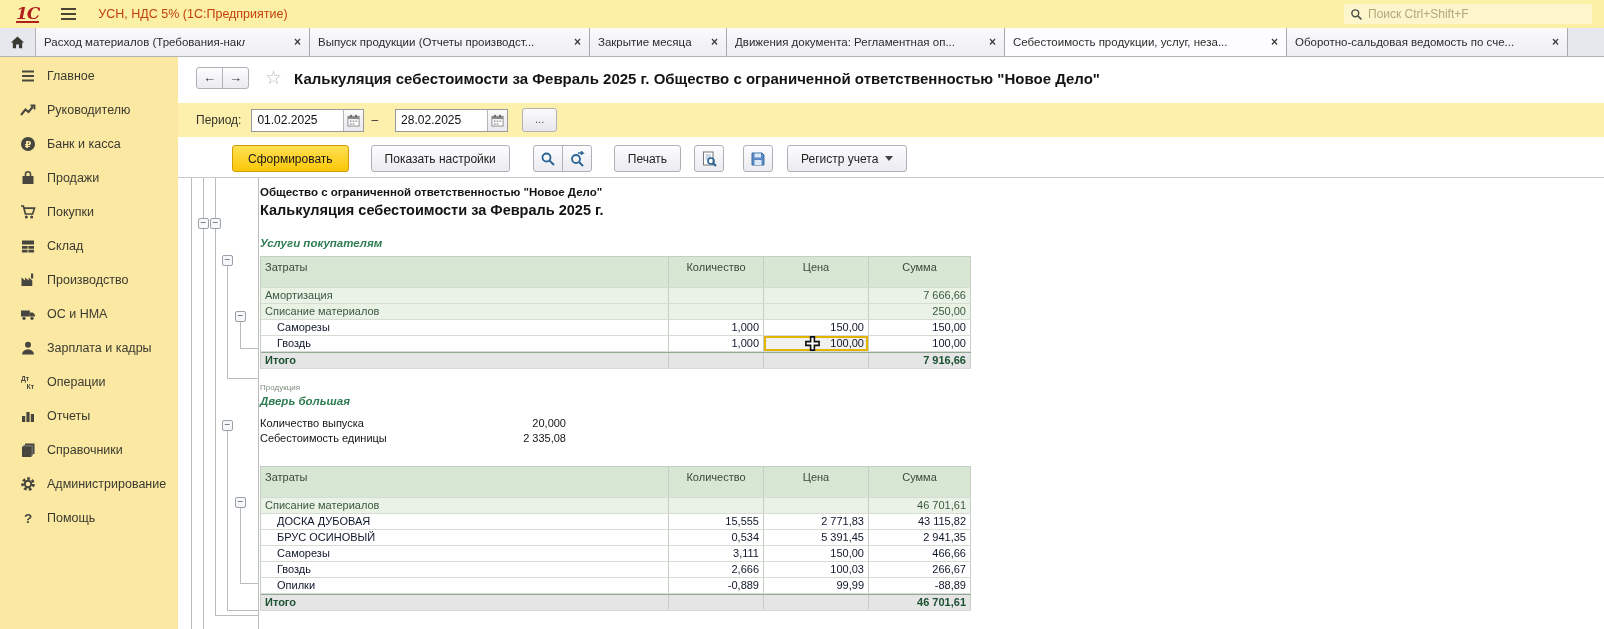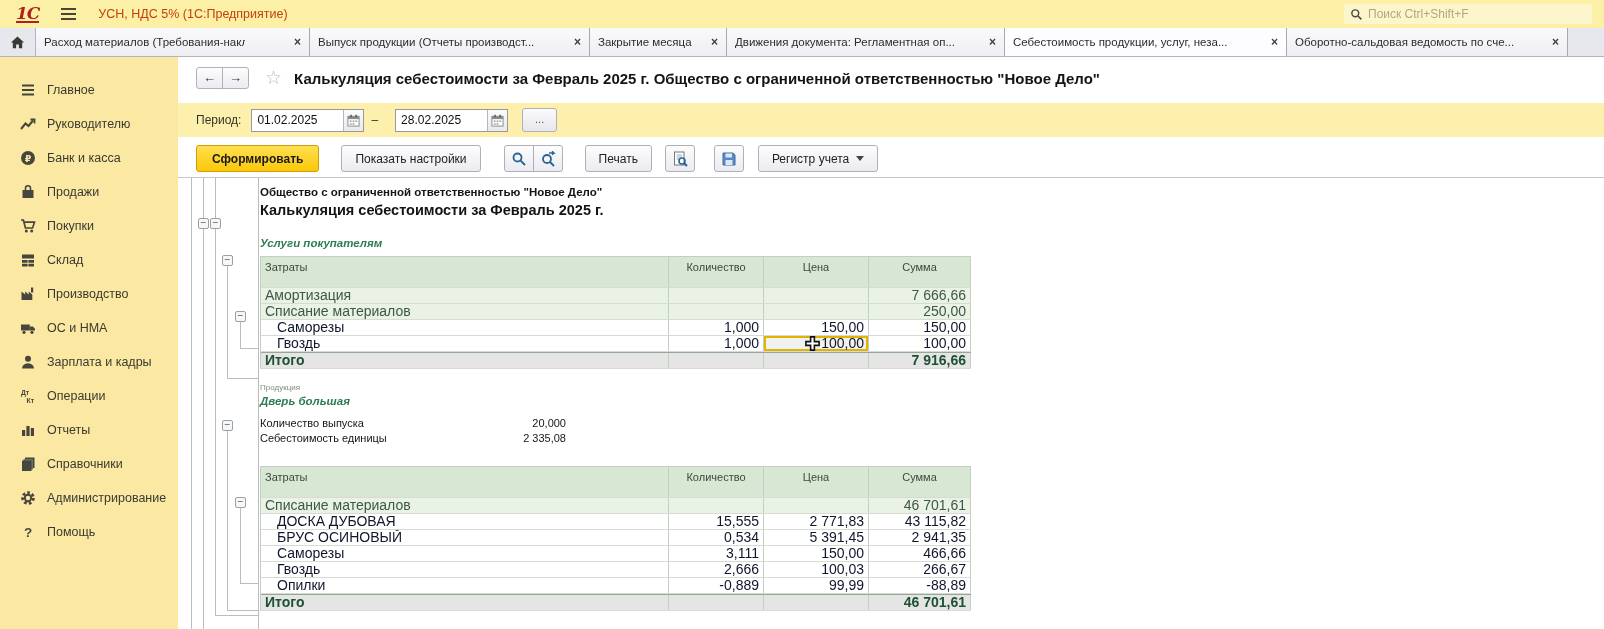--- a/index.html
+++ b/index.html
@@ -17,21 +17,21 @@
 
   
   #tabbar { height:29px; background:#e7e7ee; border-bottom:1px solid #b3b3bb; display:flex; align-items:stretch; }
   .tab-home { width:36px; display:flex; align-items:center; justify-content:center; border-right:1px solid #b3b3bb; }
   .tab { display:flex; align-items:center; padding:0 8px; border-right:1px solid #a8a8b0; background:linear-gradient(#fafafc,#eeeef3); font-size:11.5px; color:#2c2c2c; overflow:hidden; white-space:nowrap; }
   .tab.active { background:#fdfdff; }
   .tab .lbl { overflow:hidden; text-overflow:clip; flex:1; }
   .tab .x { margin-left:9px; color:#3e3e3e; font-size:12px; font-weight:bold; cursor:pointer; }
 
   
-  #sidebar { position:absolute; left:0; top:57px; width:178px; bottom:0; background:#fbe8a2; padding-top:16px; }
+  #sidebar { position:absolute; left:0; top:57px; width:178px; bottom:0; background:#fbe8a2; padding-top:2px; }
   .side-item { height:34px; display:flex; align-items:center; padding-left:19px; cursor:pointer; }
   .side-item .ic { width:17px; height:17px; display:inline-flex; align-items:center; justify-content:center; flex:none; }
   .side-item .ic svg { width:16px; height:16px; }
   .side-item .lb { margin-left:11px; font-size:12.5px; color:#3a3a30; }
 
   
   #main { position:absolute; left:178px; top:57px; right:0; bottom:0; background:#fff; }
   #title-row { position:absolute; top:10px; left:18px; right:10px; display:flex; align-items:center; }
   .navbtn { width:27px; height:22px; border:1px solid #b0b0b8; background:linear-gradient(#fdfdfe,#ebebf0); border-radius:3px; font-size:13px; color:#333; text-align:center; line-height:20px; cursor:pointer; }
   .navbtn + .navbtn { margin-left:-1px; border-top-left-radius:0; border-bottom-left-radius:0; }
@@ -42,21 +42,21 @@
   #period-row .plabel { font-size:12px; color:#33332b; }
   .date-input { margin-left:10px; width:113px; height:23px; border:1px solid #98989f; background:#fff; display:flex; align-items:center; }
   .date-input .val { flex:1; padding:0 5px; font-size:12px; color:#111; }
   .date-input .cal { width:20px; height:21px; border-left:1px solid #b5b5bc; background:linear-gradient(#fbfbfc,#e9e9ee); display:flex; align-items:center; justify-content:center; cursor:pointer; }
   .date-input .cal svg { width:13px; height:13px; }
   #period-dash { margin:0 7px; color:#333; }
   #period-more { margin-left:14px; width:35px; height:24px; border:1px solid #b0b0b8; border-radius:3px; background:linear-gradient(#fbfbfc,#e7e7ec); color:#555; font-size:11px; line-height:20px; text-align:center; cursor:pointer; }
 
   #toolbar-row { position:absolute; top:88px; left:18px; display:flex; align-items:center; }
   .btn { height:27px; border:1px solid #b0b0b8; border-radius:3px; background:linear-gradient(#fdfdfe,#ebebf0); font-size:12px; color:#222; padding:0 13px; display:inline-flex; align-items:center; cursor:pointer; white-space:nowrap; }
-  #btn-generate { background:linear-gradient(#ffe052,#fbc708); border-color:#d29c06; font-weight:bold; color:#191919; padding:0 15px; }
+  #btn-generate { background:linear-gradient(#ffe052,#fbc708); border-color:#d29c06; font-weight:normal; color:#191919; padding:0 15px;margin-left:36px; }
   .iconbtn { width:30px; height:27px; padding:0; justify-content:center; }
   .iconbtn svg { width:16px; height:16px; }
   .joined { margin-left:-1px; border-top-left-radius:0; border-bottom-left-radius:0; }
   .joined-first { border-top-right-radius:0; border-bottom-right-radius:0; }
   .caret { display:inline-block; margin-left:7px; width:0; height:0; border-left:4px solid transparent; border-right:4px solid transparent; border-top:5px solid #444; }
 
   #sep { position:absolute; top:120px; left:0; right:0; border-top:1px solid #c6c6cc; }
 
   
   #report { position:absolute; top:121px; left:0; right:0; bottom:0; overflow:hidden; }
@@ -70,21 +70,21 @@
   .kind-label { font-size:8px; color:#7e8f7e; margin-top:14px; line-height:9px; }
   #sec2-title { margin-top:3px; }
   .info-row { display:flex; font-size:11px; color:#161616; height:15px; line-height:15px; }
   .info-row .il { width:190px; }
   .info-row .iv { width:116px; text-align:right; }
   #info-block { margin-top:8px; }
   .rtable { width:711px; border-left:1px solid #c2cfc2; margin-top:8px; }
   #table1 { margin-top:0; }
   #table2 { margin-top:20px; }
   .trow { display:flex; border-bottom:1px solid #d4dcd4; }
-  .tcell { border-right:1px solid #c2cfc2; padding:0 4px; height:15px; line-height:14px; font-size:14px; overflow:hidden; white-space:nowrap; position:relative; }
+  .tcell { border-right:1px solid #c2cfc2; padding:0 4px; height:15px; line-height:14px; font-size:11px; overflow:hidden; white-space:nowrap; position:relative; }
   .c-name { width:408px; }
   .c-qty  { width:95px; text-align:right; }
   .c-price{ width:105px; text-align:right; }
   .c-sum  { width:102px; text-align:right; }
   .trow.header { background:#d7e7d3; border-top:1px solid #c2cfc2; }
   .trow.header .tcell { height:30px; padding-top:3px; color:#3b483b; font-size:11px; }
   .trow.header .tcell.c-qty, .trow.header .tcell.c-price, .trow.header .tcell.c-sum { text-align:center; }
   .trow.r-group { background:#e9f2e5; color:#3c5a42; }
   .trow.r-data { background:#fff; color:#0f172a; }
   .trow.r-data .c-name { padding-left:16px; }

